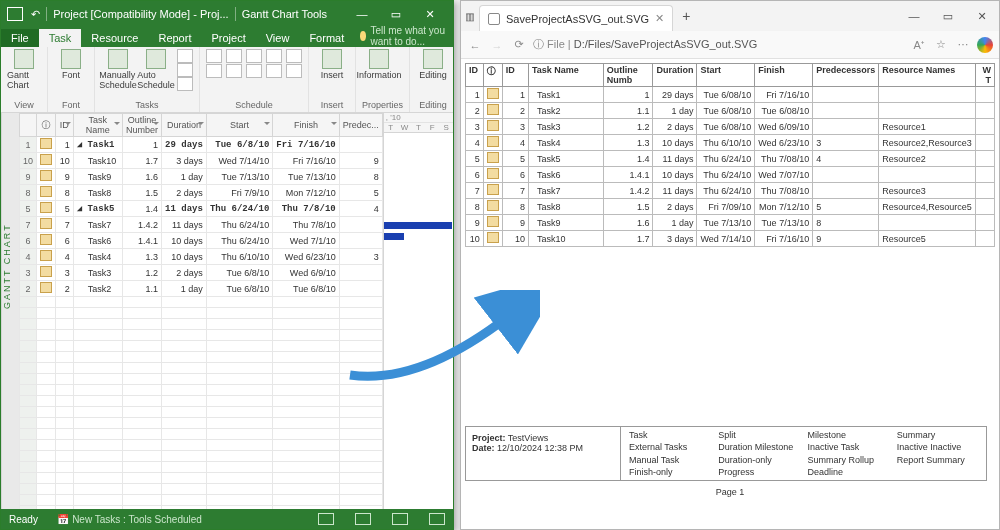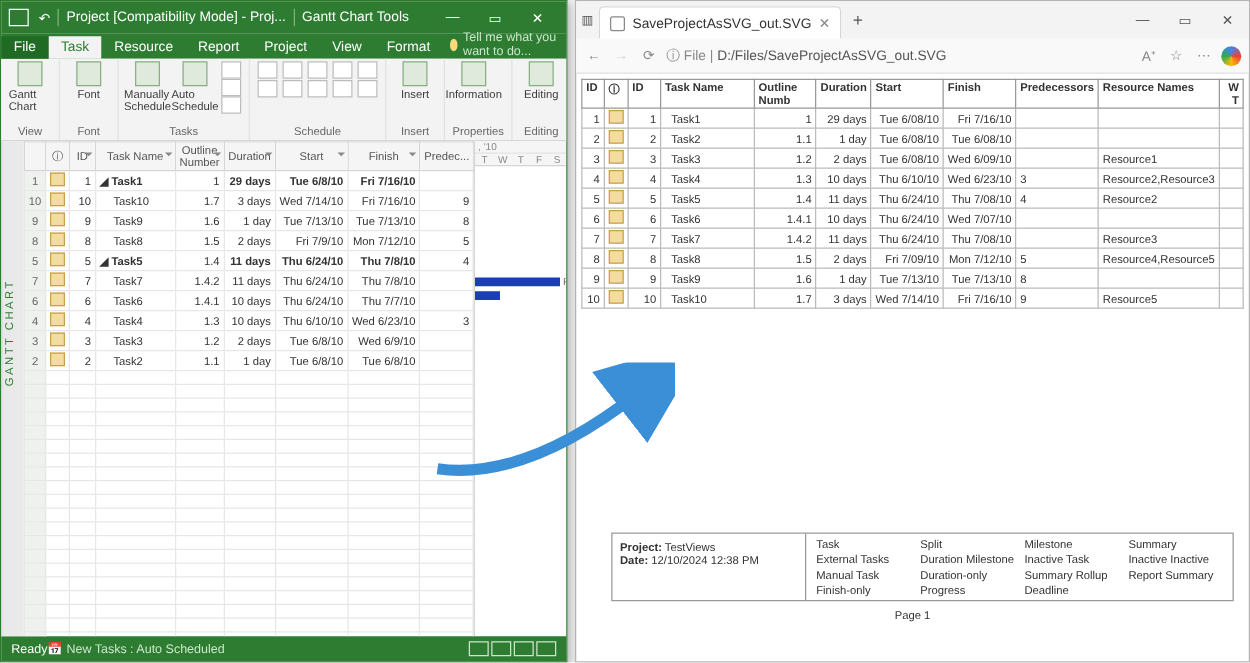--- a/index.html
+++ b/index.html
@@ -31,33 +31,33 @@
   .mp-sidebar{width:18px;background:#e9e9e9;border-right:1px solid #d5d5d5;writing-mode:vertical-rl;transform:rotate(180deg);text-align:center;font-size:9px;color:#2d7c31;letter-spacing:2px;padding-top:90px;}
   .mp-grid-wrap{flex:1;overflow:hidden;display:flex;}
   .mp-grid{border-collapse:collapse;font-size:9px;color:#333;}
   .mp-grid th{background:#f5f5f5;border:1px solid #d5d5d5;padding:1px 3px;font-weight:normal;color:#555;height:20px;position:relative;}
   .mp-grid th .dd{position:absolute;right:2px;top:50%;margin-top:-3px;border:3px solid transparent;border-top-color:#888;}
   .mp-grid td{border:1px solid #e7e7e7;padding:1px 3px;height:11px;white-space:nowrap;}
   .mp-grid td.rn{background:#eef1ee;text-align:center;color:#666;}
   .mp-grid td.indent1{padding-left:14px;}
   .mp-grid td.num{text-align:right;}
   .mp-grid td.task-indicator::before{content:"";display:inline-block;width:10px;height:9px;border:1px solid #c9a14c;background:#f3dca1;}
-  .mp-grid td.bold{font-weight:bold;}
+  .mp-grid td.bold{font-weight:bold;font-family:Liberation Mono, monospace;}
   .mp-grid tr.empty td{height:11px;}
   
   .mp-gantt{width:75px;border-left:1px solid #d5d5d5;}
   .mp-gantt-head{height:20px;background:#f5f5f5;border-bottom:1px solid #d5d5d5;font-size:8px;color:#888;display:flex;flex-direction:column;}
   .gh-top{flex:1;padding-left:2px;border-bottom:1px solid #e3e3e3;}
   .gh-bot{flex:1;display:flex;}
   .gh-bot span{flex:1;text-align:center;}
   .mp-gantt-body{position:relative;}
   .gbar{position:absolute;height:7px;background:#1a3fb0;}
   .gr-label{position:absolute;font-size:8px;color:#666;}
   
-  .mp-status{height:20px;background:#2d7c31;color:#fff;display:flex;align-items:center;padding:0 8px;font-size:10px;gap:0;text-align:right;}
+  .mp-status{height:20px;background:#2d7c31;color:#fff;display:flex;align-items:center;padding:0 8px;font-size:10px;gap:19px;text-align:right;}
   .mp-status .dim{color:#cbe6cb;}
   .mp-status .spacer{flex:1;}
   .mp-status .vbtn{width:16px;height:12px;border:1px solid #cbe6cb;margin-left:2px;}
   
   
   .browser{position:absolute;right:0;top:0;width:540px;height:530px;background:#fff;border:1px solid #b5b5b5;box-shadow:2px 2px 6px rgba(0,0,0,.25);}
   .br-titlebar{height:30px;background:#f3f3f3;display:flex;align-items:center;}
   .br-nav{width:18px;text-align:center;color:#555;}
   .br-tab{height:26px;margin-top:4px;background:#fff;border:1px solid #d6d6d6;border-bottom:none;border-radius:4px 4px 0 0;display:flex;align-items:center;padding:0 8px;gap:6px;font-size:11px;color:#333;min-width:180px;}
   .br-tab .ticon{width:12px;height:12px;border:1px solid #888;border-radius:2px;}
@@ -72,21 +72,21 @@
   .br-addrbar .copilot{width:16px;height:16px;border-radius:50%;background:conic-gradient(#4285f4,#ea4335,#fbbc05,#34a853,#4285f4);}
   
   .br-page{height:452px;padding:4px 4px 0;overflow:hidden;font-size:9px;color:#333;}
   .svg-table{border-collapse:collapse;width:100%;}
   .svg-table th{border:1px solid #999;padding:1px 3px;font-weight:bold;text-align:left;background:#fff;height:22px;vertical-align:top;}
   .svg-table td{border:1px solid #bbb;padding:1px 3px;height:10px;white-space:nowrap;}
   .svg-table td.num{text-align:right;}
   .svg-table td.ind{padding-left:8px;}
   .svg-table td.task-indicator::before{content:"";display:inline-block;width:10px;height:9px;border:1px solid #c9a14c;background:#f3dca1;}
   
-  .svg-legend{position:absolute;bottom:30px;left:24px;right:8px;border:1px solid #999;height:55px;display:flex;font-size:9px;}
+  .svg-legend{position:absolute;bottom:30px;left:0;right:8px;border:1px solid #999;height:55px;display:flex;font-size:9px;}
   .leg-proj{width:155px;border-right:1px solid #999;padding:6px 6px;}
   .leg-cols{flex:1;display:grid;grid-template-columns:repeat(4,1fr);padding:2px 4px;}
   .leg-cols div{padding:1px 4px;}
   .svg-pagenum{position:absolute;bottom:14px;left:0;right:0;text-align:center;font-size:9px;}
   .br-page-inner{position:relative;height:100%;}
   
   
   .arrow{position:absolute;left:340px;top:290px;width:200px;height:100px;z-index:50;}
   
 </style>
@@ -283,21 +283,21 @@
               <td class="num"></td>
             </tr>
             <tr>
               <td class="rn">6</td>
               <td class="task-indicator"></td>
               <td class="num">6</td>
               <td class="indent1 ">Task6</td>
               <td class="num">1.4.1</td>
               <td class="num ">10 days</td>
               <td class="num ">Thu 6/24/10</td>
-              <td class="num ">Thu 7/7/10</td>
+              <td class="num ">Wed 7/1/10</td>
               <td class="num"></td>
             </tr>
             <tr>
               <td class="rn">4</td>
               <td class="task-indicator"></td>
               <td class="num">4</td>
               <td class="indent1 ">Task4</td>
               <td class="num">1.3</td>
               <td class="num ">10 days</td>
               <td class="num ">Thu 6/10/10</td>
@@ -563,21 +563,21 @@
             <div class="gbar" style="top: 89px; left: 0px; width: 68px;"></div>
             <div class="gr-label" style="top: 88px; left: 70px;">Resource1</div>
             <div class="gbar" style="top: 100px; left: 0px; width: 20px;"></div>
           </div>
       </div>
     </div>
   </div>
 
   <div class="mp-status">
     <span>Ready</span>
-    <span class="dim">📅 <span>New Tasks : Auto Scheduled</span></span>
+    <span class="dim">📅 <span>New Tasks : Tools Scheduled</span></span>
     <span class="spacer"></span>
     <span class="vbtn"></span>
     <span class="vbtn"></span>
     <span class="vbtn"></span>
     <span class="vbtn"></span>
   </div>
 </div>
 
 <div class="browser">
   <div class="br-titlebar">

